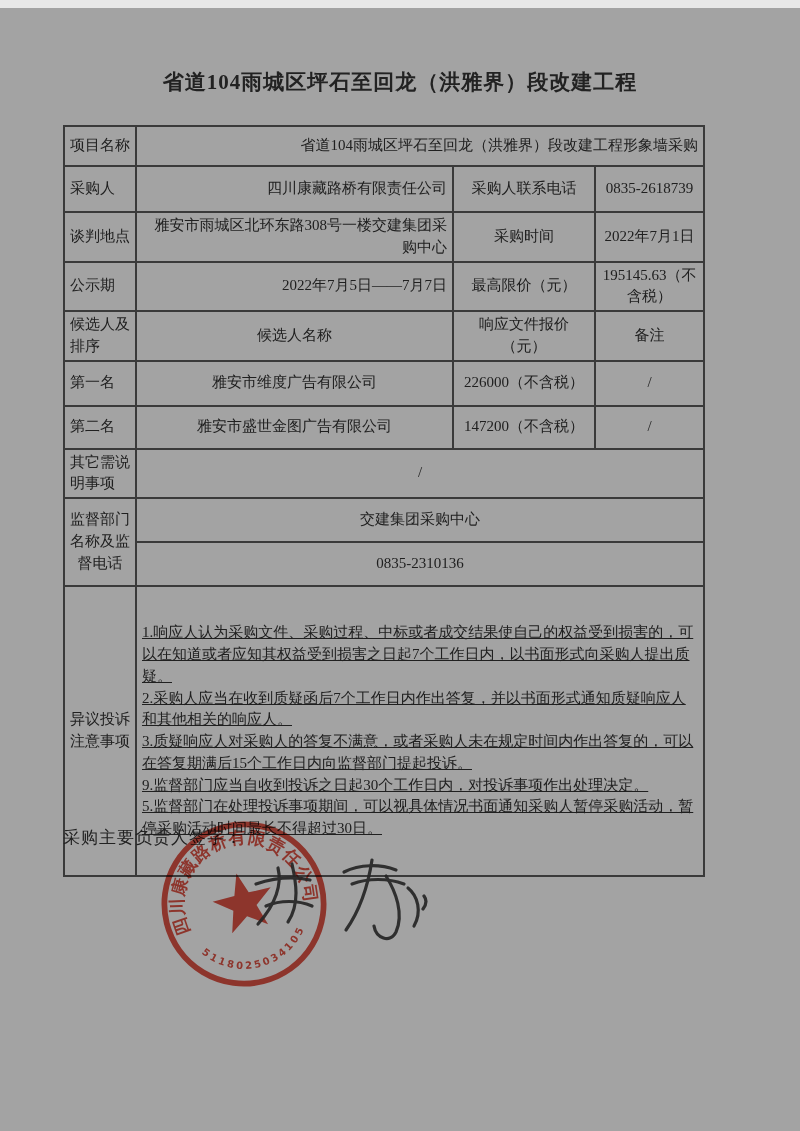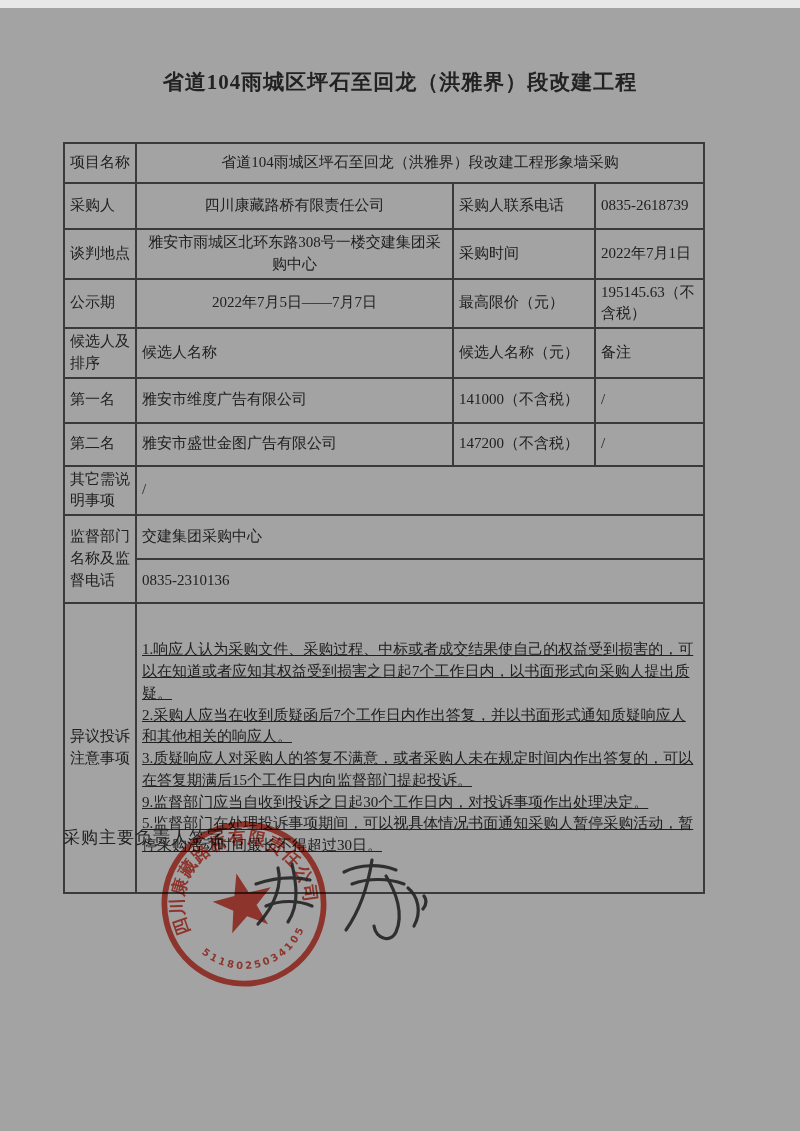--- a/index.html
+++ b/index.html
@@ -22,37 +22,37 @@
     text-align: center;
     font-weight: bold;
     font-size: 21px;
     line-height: 33px;
     letter-spacing: 1px;
     color: #222;
   }
   table.doc-table {
     position: absolute;
     left: 63px;
-    top: 134px;
+    top: 117px;
     width: 640px;
     border-collapse: collapse;
     table-layout: fixed;
     font-size: 15px;
     color: #202020;
   }
   table.doc-table td {
     border: 2px solid #3a3a3a;
     padding: 2px 5px;
     vertical-align: middle;
     line-height: 1.45;
   }
   td.lbl { text-align: left; padding-left: 4px; padding-right: 2px; }
-  td.lbl-center { padding-left: 2px; padding-right: 2px; }
-  td.val-left { text-align: center; padding-left: 8px; }
-  td.val-center { text-align: left; }
+  td.lbl-center { text-align: center; padding-left: 2px; padding-right: 2px; }
+  td.val-left { text-align: right; padding-left: 8px; }
+  td.val-center { text-align: center; }
   td.notes-cell { text-align: left; padding: 10px 8px; line-height: 1.62; text-decoration: underline; }
   .notes-cell p { margin: 0; }
   .sign-line {
     position: absolute;
     left: 63px;
     top: 818px;
     font-size: 17px;
     letter-spacing: 1px;
     color: #222;
   }
@@ -108,27 +108,27 @@
       </tr>
       <tr style="height:44px">
         <td class="lbl">公示期</td>
         <td class="val-left">2022年7月5日——7月7日</td>
         <td class="val-center">最高限价（元）</td>
         <td class="val-center">195145.63（不含税）</td>
       </tr>
       <tr style="height:42px">
         <td class="lbl">候选人及排序</td>
         <td class="val-center">候选人名称</td>
-        <td class="val-center">候选人名称（元）</td>
+        <td class="val-center">响应文件报价（元）</td>
         <td class="val-center">备注</td>
       </tr>
       <tr style="height:45px">
         <td class="lbl">第一名</td>
         <td class="val-center">雅安市维度广告有限公司</td>
-        <td class="val-center">141000（不含税）</td>
+        <td class="val-center">226000（不含税）</td>
         <td class="val-center">/</td>
       </tr>
       <tr style="height:43px">
         <td class="lbl">第二名</td>
         <td class="val-center">雅安市盛世金图广告有限公司</td>
         <td class="val-center">147200（不含税）</td>
         <td class="val-center">/</td>
       </tr>
       <tr style="height:38px">
         <td class="lbl">其它需说明事项</td>

